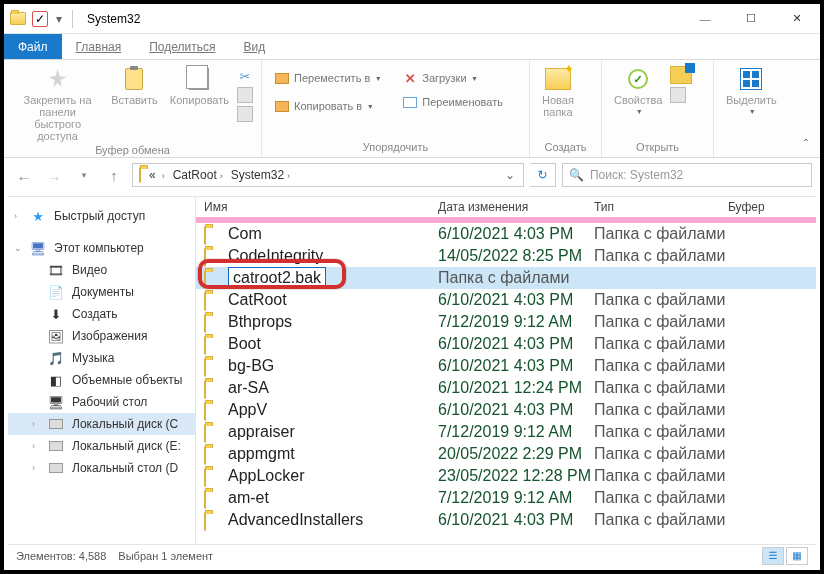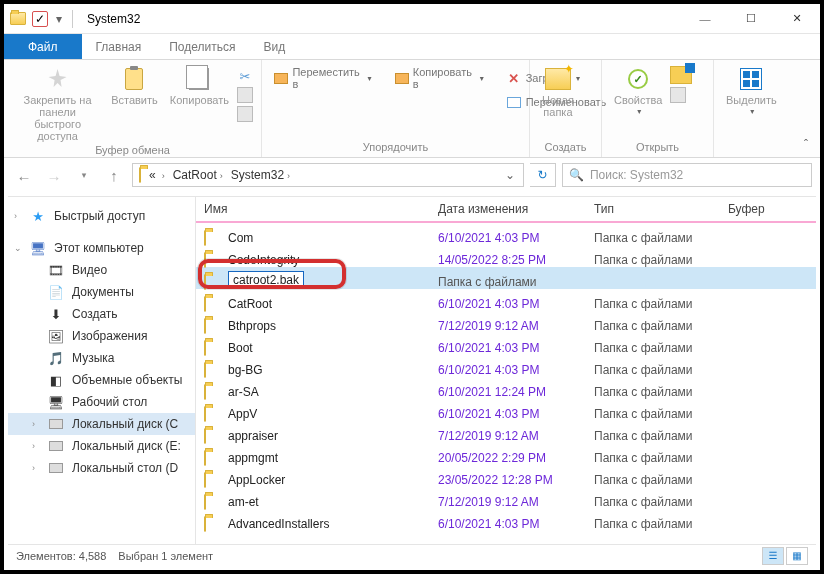--- a/index.html
+++ b/index.html
@@ -13,22 +13,22 @@
   .folder-mini::before { content: ""; position: absolute; top: -3px; left: 0; width: 6px; height: 3px; background: #f7ce55; border: 1px solid #d9b23a; border-bottom: none; border-radius: 1px 1px 0 0; }
   .qat-redo { width: 16px; height: 16px; border: 1px solid #d85050; border-radius: 2px; background: #fff; display:flex; align-items:center; justify-content:center; }
   .qat-chev { width: 10px; height: 10px; display: flex; align-items:center; justify-content:center; color:#666; }
   .titlebar .sep { width: 1px; height: 18px; background: #ccc; margin: 0 8px; }
   .title-text { margin-left: 6px; font-size: 12px; }
   .winbtns { margin-left: auto; display: flex; }
   .winbtn { width: 46px; height: 30px; display: flex; align-items: center; justify-content: center; font-family: "Segoe UI Symbol"; font-size: 11px; color: #333; }
 
   
   .menutabs { height: 26px; display: flex; align-items: stretch; border-bottom: 1px solid #d9d9d9; background: #fff; }
-  .filetab { background: #1979ca; color: #fff; padding: 0 24px; display: flex; align-items: center; font-size: 12px; }
-  .menutab { padding: 0 14px; display: flex; align-items: center; color: #777; font-size: 12px; }
+  .filetab { background: #1979ca; color: #fff; padding: 0 14px; display: flex; align-items: center; font-size: 12px; }
+  .menutab { padding: 0 14px; display: flex; align-items: center; color: #777; font-size: 12px; text-decoration: underline; }
 
   
   .ribbon { height: 98px; border-bottom: 1px solid #d9d9d9; display: flex; background: #fdfdfd; }
   .ribgrp { padding: 4px 8px 2px 8px; display: flex; flex-direction: column; align-items: stretch; position: relative; border-right: 1px solid #e6e6e6; }
   .ribgrp .ribrow { display: flex; align-items: flex-start; gap: 4px; flex: 1; }
   .ribgrp .riblabel { text-align: center; font-size: 11px; color: #888; padding: 2px 0; }
   .bigbtn { display: flex; flex-direction: column; align-items: center; justify-content: flex-start; width: auto; padding: 2px 4px 0 4px; color: #999; font-size: 11px; line-height: 12px; text-align: center; }
   .bigbtn .icon24 { width: 28px; height: 26px; margin-bottom: 2px; display: flex; align-items:center; justify-content:center; }
   .pin-i { width:20px; height:20px; background:#bbb; clip-path: polygon(50% 0,60% 35%,95% 40%,65% 55%,70% 90%,50% 70%,30% 90%,35% 55%,5% 40%,40% 35%); opacity:.6; }
   .copy-i { width:20px; height:22px; border:1px solid #9a9a9a; background:#fff; position:relative; }
@@ -71,29 +71,29 @@
   .sidebar{width:188px;border-right:1px solid #e5e5e5;overflow:hidden;padding-top:8px;}
   .side-item{height:22px;display:flex;align-items:center;padding-left:22px;gap:8px;font-size:12px;color:#333;position:relative;}
   .side-item.sel{background:#d9e8f6;}
   .side-caret{position:absolute;left:6px;color:#888;font-size:9px;}
   .sic{width:16px;height:16px;display:flex;align-items:center;justify-content:center;font-size:13px;}
   .star-b{color:#2b9df4;}
   .pc-b{color:#4773c4;}
   .disk-i{width:14px;height:10px;background:#ddd;border:1px solid #999;}
 
   .filearea{flex:1;overflow:hidden;position:relative;display:flex;flex-direction:column;}
-  .colhdr{height:26px;display:flex;align-items:center;border-bottom:2px solid #f9a8d4;font-size:12px;color:#444;padding-left:8px;justify-content:flex-end;}
+  .colhdr{height:26px;display:flex;align-items:center;border-bottom:6px solid #f9a8d4;font-size:12px;color:#444;padding-left:8px;justify-content:flex-end;}
   .col-name{width:234px;}
   .col-date{width:156px;}
   .col-type{width:134px;}
   .col-size{flex:1;}
-  .filerow{height:22px;display:flex;align-items:flex-end;padding-left:8px;font-size:12px;color:#222;}
+  .filerow{height:22px;display:flex;align-items:center;padding-left:8px;font-size:16px;color:#222;}
   .filerow .fic{width:16px;height:14px;margin-right:8px;}
   .filerow .fname{width:210px;white-space:nowrap;overflow:hidden;}
-  .filerow .fdate{width:156px;color:#6d28d9;}
+  .filerow .fdate{width:156px;color:#14532d;}
   .filerow .ftype{width:134px;color:#555;}
   .filerow.sel{background:#cde6f7;}
   .folder-y{width:16px;height:13px;background:linear-gradient(#ffe9a6,#f7ce55);border:1px solid #d9b23a;border-radius:1px;position:relative;}
   .folder-y::before{content:"";position:absolute;top:-3px;left:0;width:6px;height:3px;background:#f7ce55;border:1px solid #d9b23a;border-bottom:none;border-radius:1px 1px 0 0;}
   .rename-box{border:1px solid #1566c0;background:#fff;padding:1px 4px;display:inline-block;}
   .highlight-ring{position:absolute;border:4px solid #d32f2f;border-radius:10px;pointer-events:none;box-shadow:0 0 0 1px rgba(0,0,0,.1);}
 
   
   .statusbar{position:absolute;left:4px;right:4px;bottom:4px;height:22px;border-top:1px solid #e5e5e5;display:flex;align-items:center;padding:0 8px;font-size:11px;color:#555;gap:12px;}
   .viewbtns{margin-left:auto;display:flex;gap:2px;}
@@ -154,21 +154,21 @@
           <span class="smallbtnic"></span>
           <span class="smallbtnic"></span>
         </div>
       </div>
       <div class="riblabel">Буфер обмена</div>
     </div>
 
     <div class="ribgrp" style="width:268px">
       <div class="ribrow" style="flex-direction:column;align-items:stretch;gap:0;padding-top:4px">
         <div style="display:flex;gap:14px">
-          <div style="display:flex;flex-direction:row;gap:15px">
+          <div style="display:flex;flex-direction:column;gap:8px">
             <div class="thinrow">
                 <span class="icn16">
                   <span class="blue-folder"></span>
                 </span>
                 <span>Переместить в</span>
                 <span class="chev">▾</span>
               </div>
             <div class="thinrow">
                 <span class="icn16">
                   <span class="blue-folder"></span>

